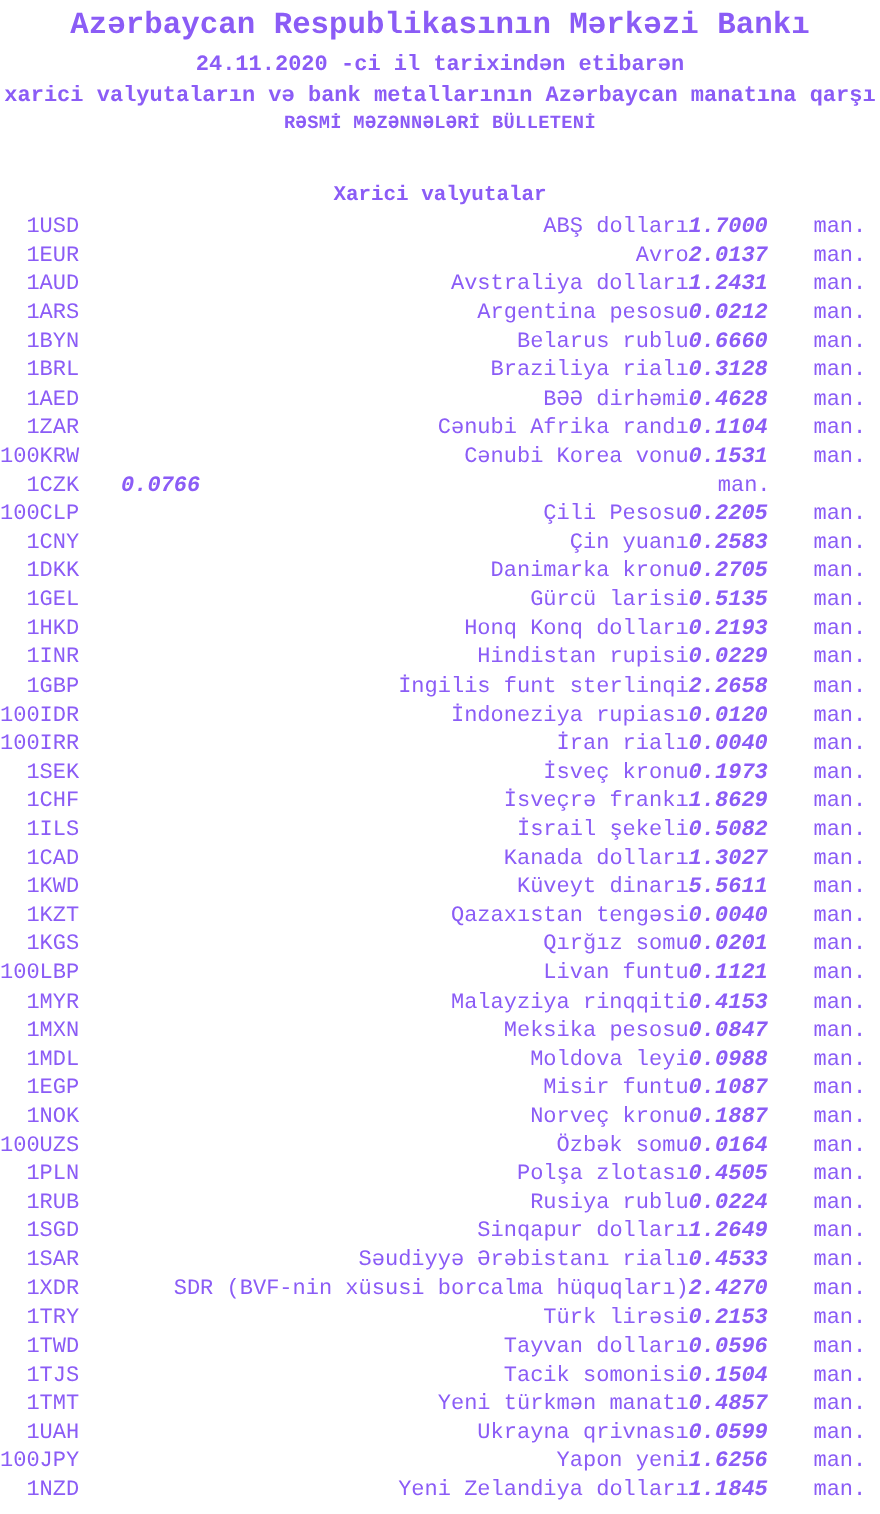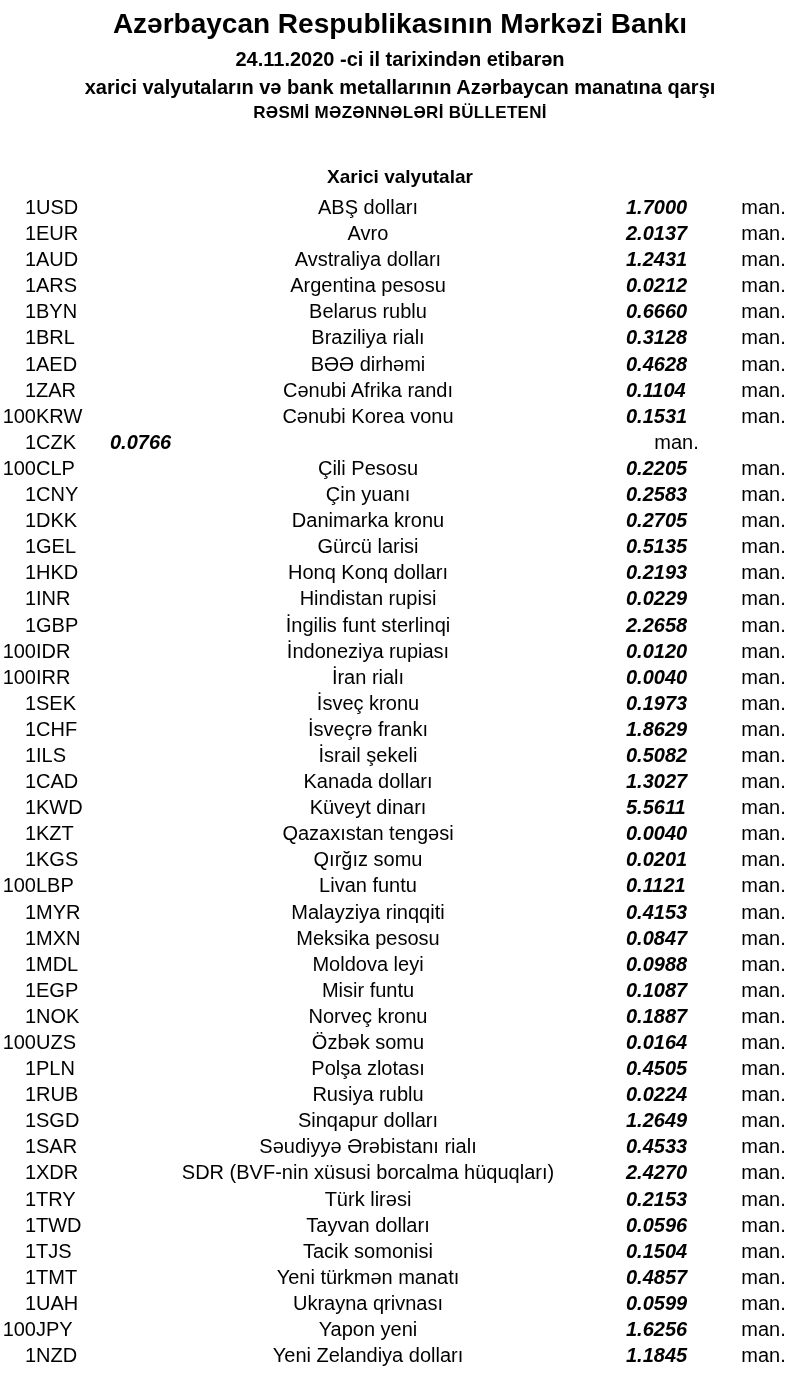--- a/index.html
+++ b/index.html
@@ -5,22 +5,22 @@
   html, body {
     margin: 0;
     padding: 0;
     background: #ffffff;
   }
   .page {
     position: relative;
     width: 800px;
     height: 1376px;
     background: #ffffff;
-    color: #000000;
-    font-family: Liberation Sans, sans-serif;
+    color: #8b5cf6;
+    font-family: Liberation Mono, monospace;
     overflow: hidden;
   }
   .hline {
     position: absolute;
     left: 0;
     width: 100%;
     text-align: center;
     font-weight: bold;
     white-space: nowrap;
   }
@@ -39,21 +39,21 @@
   .row {
     display: grid;
     grid-template-columns: 36px 74px 1fr 86px 88px;
     height: 26.1px;
     align-items: center;
     font-size: 20px;
     line-height: 26.1px;
   }
   .qty  { text-align: right; }
   .code { text-align: left; }
-  .name { text-align: center; padding-left: 0px; white-space: nowrap; }
+  .name { text-align: right; padding-left: 0px; white-space: nowrap; }
   .rate { text-align: left; font-weight: bold; font-style: italic; }
   .unit { text-align: center; padding-left: 15px; }
 </style>
 </head>
 <body>
 
 <div class="page">
   <div class="hline title">Azərbaycan Respublikasının Mərkəzi Bankı</div>
   <div class="hline date-line">24.11.2020 -ci il tarixindən etibarən</div>
   <div class="hline subtitle">xarici valyutaların və bank metallarının Azərbaycan manatına qarşı</div>

